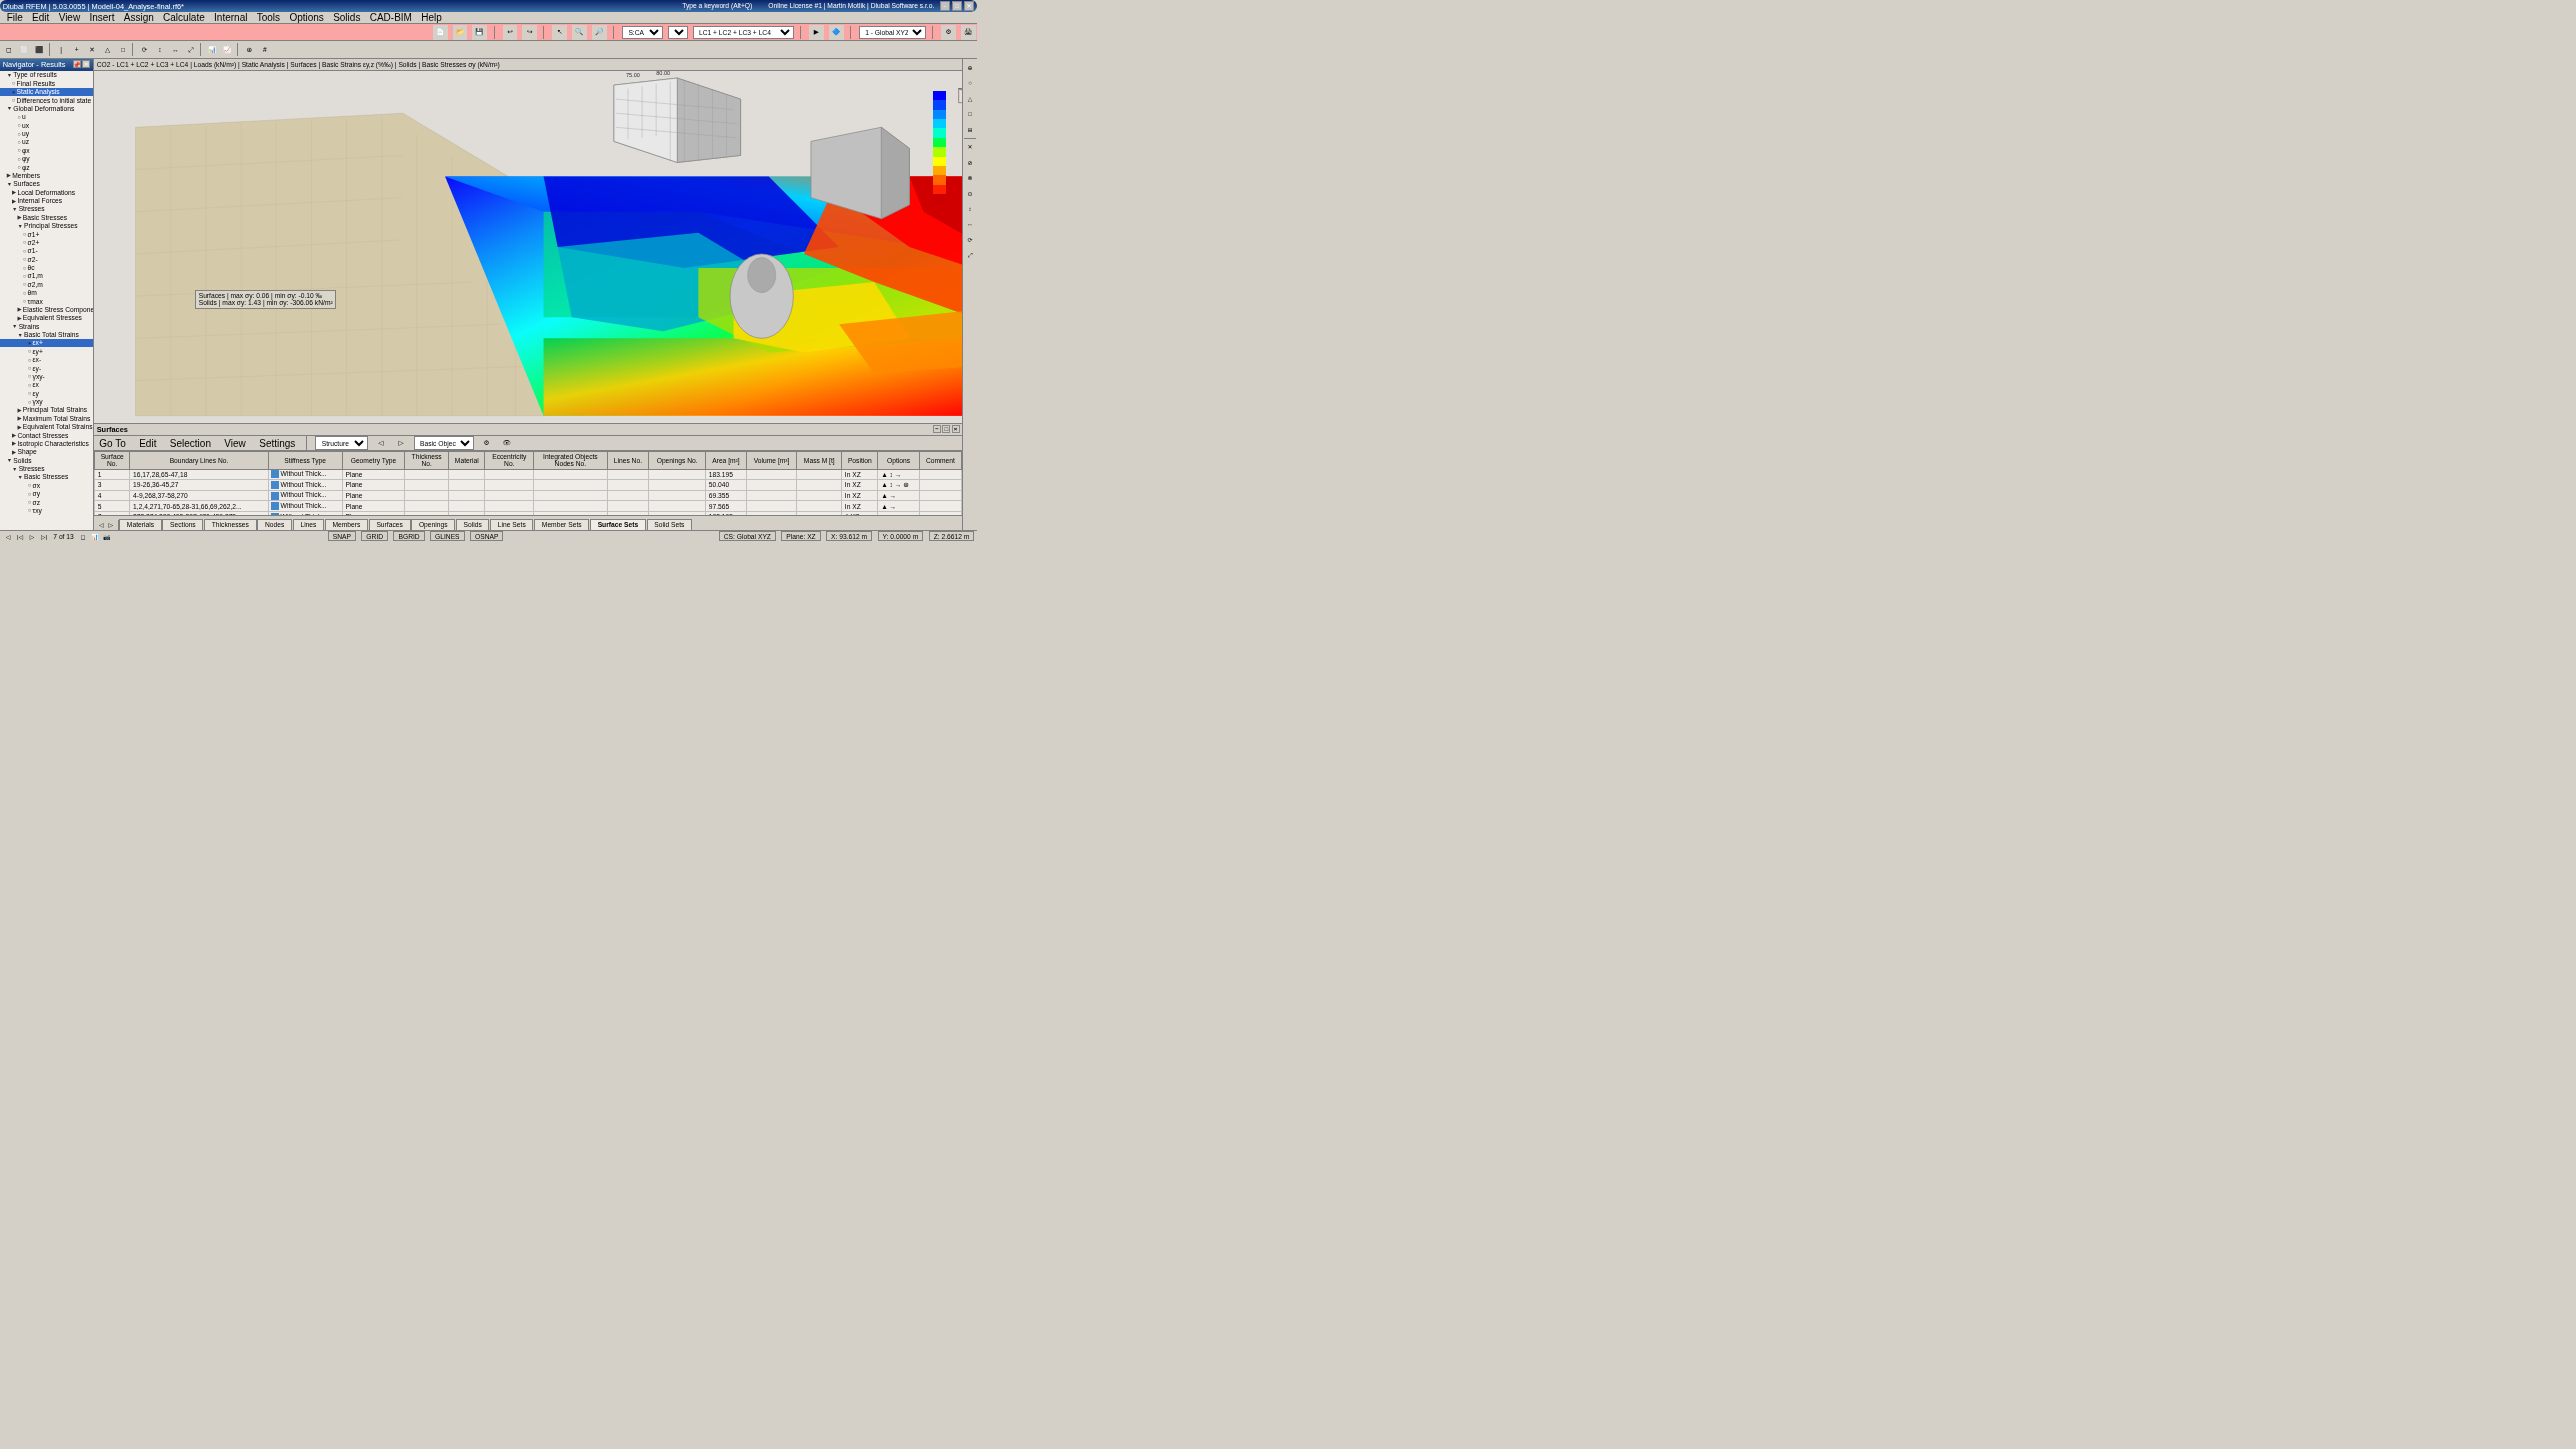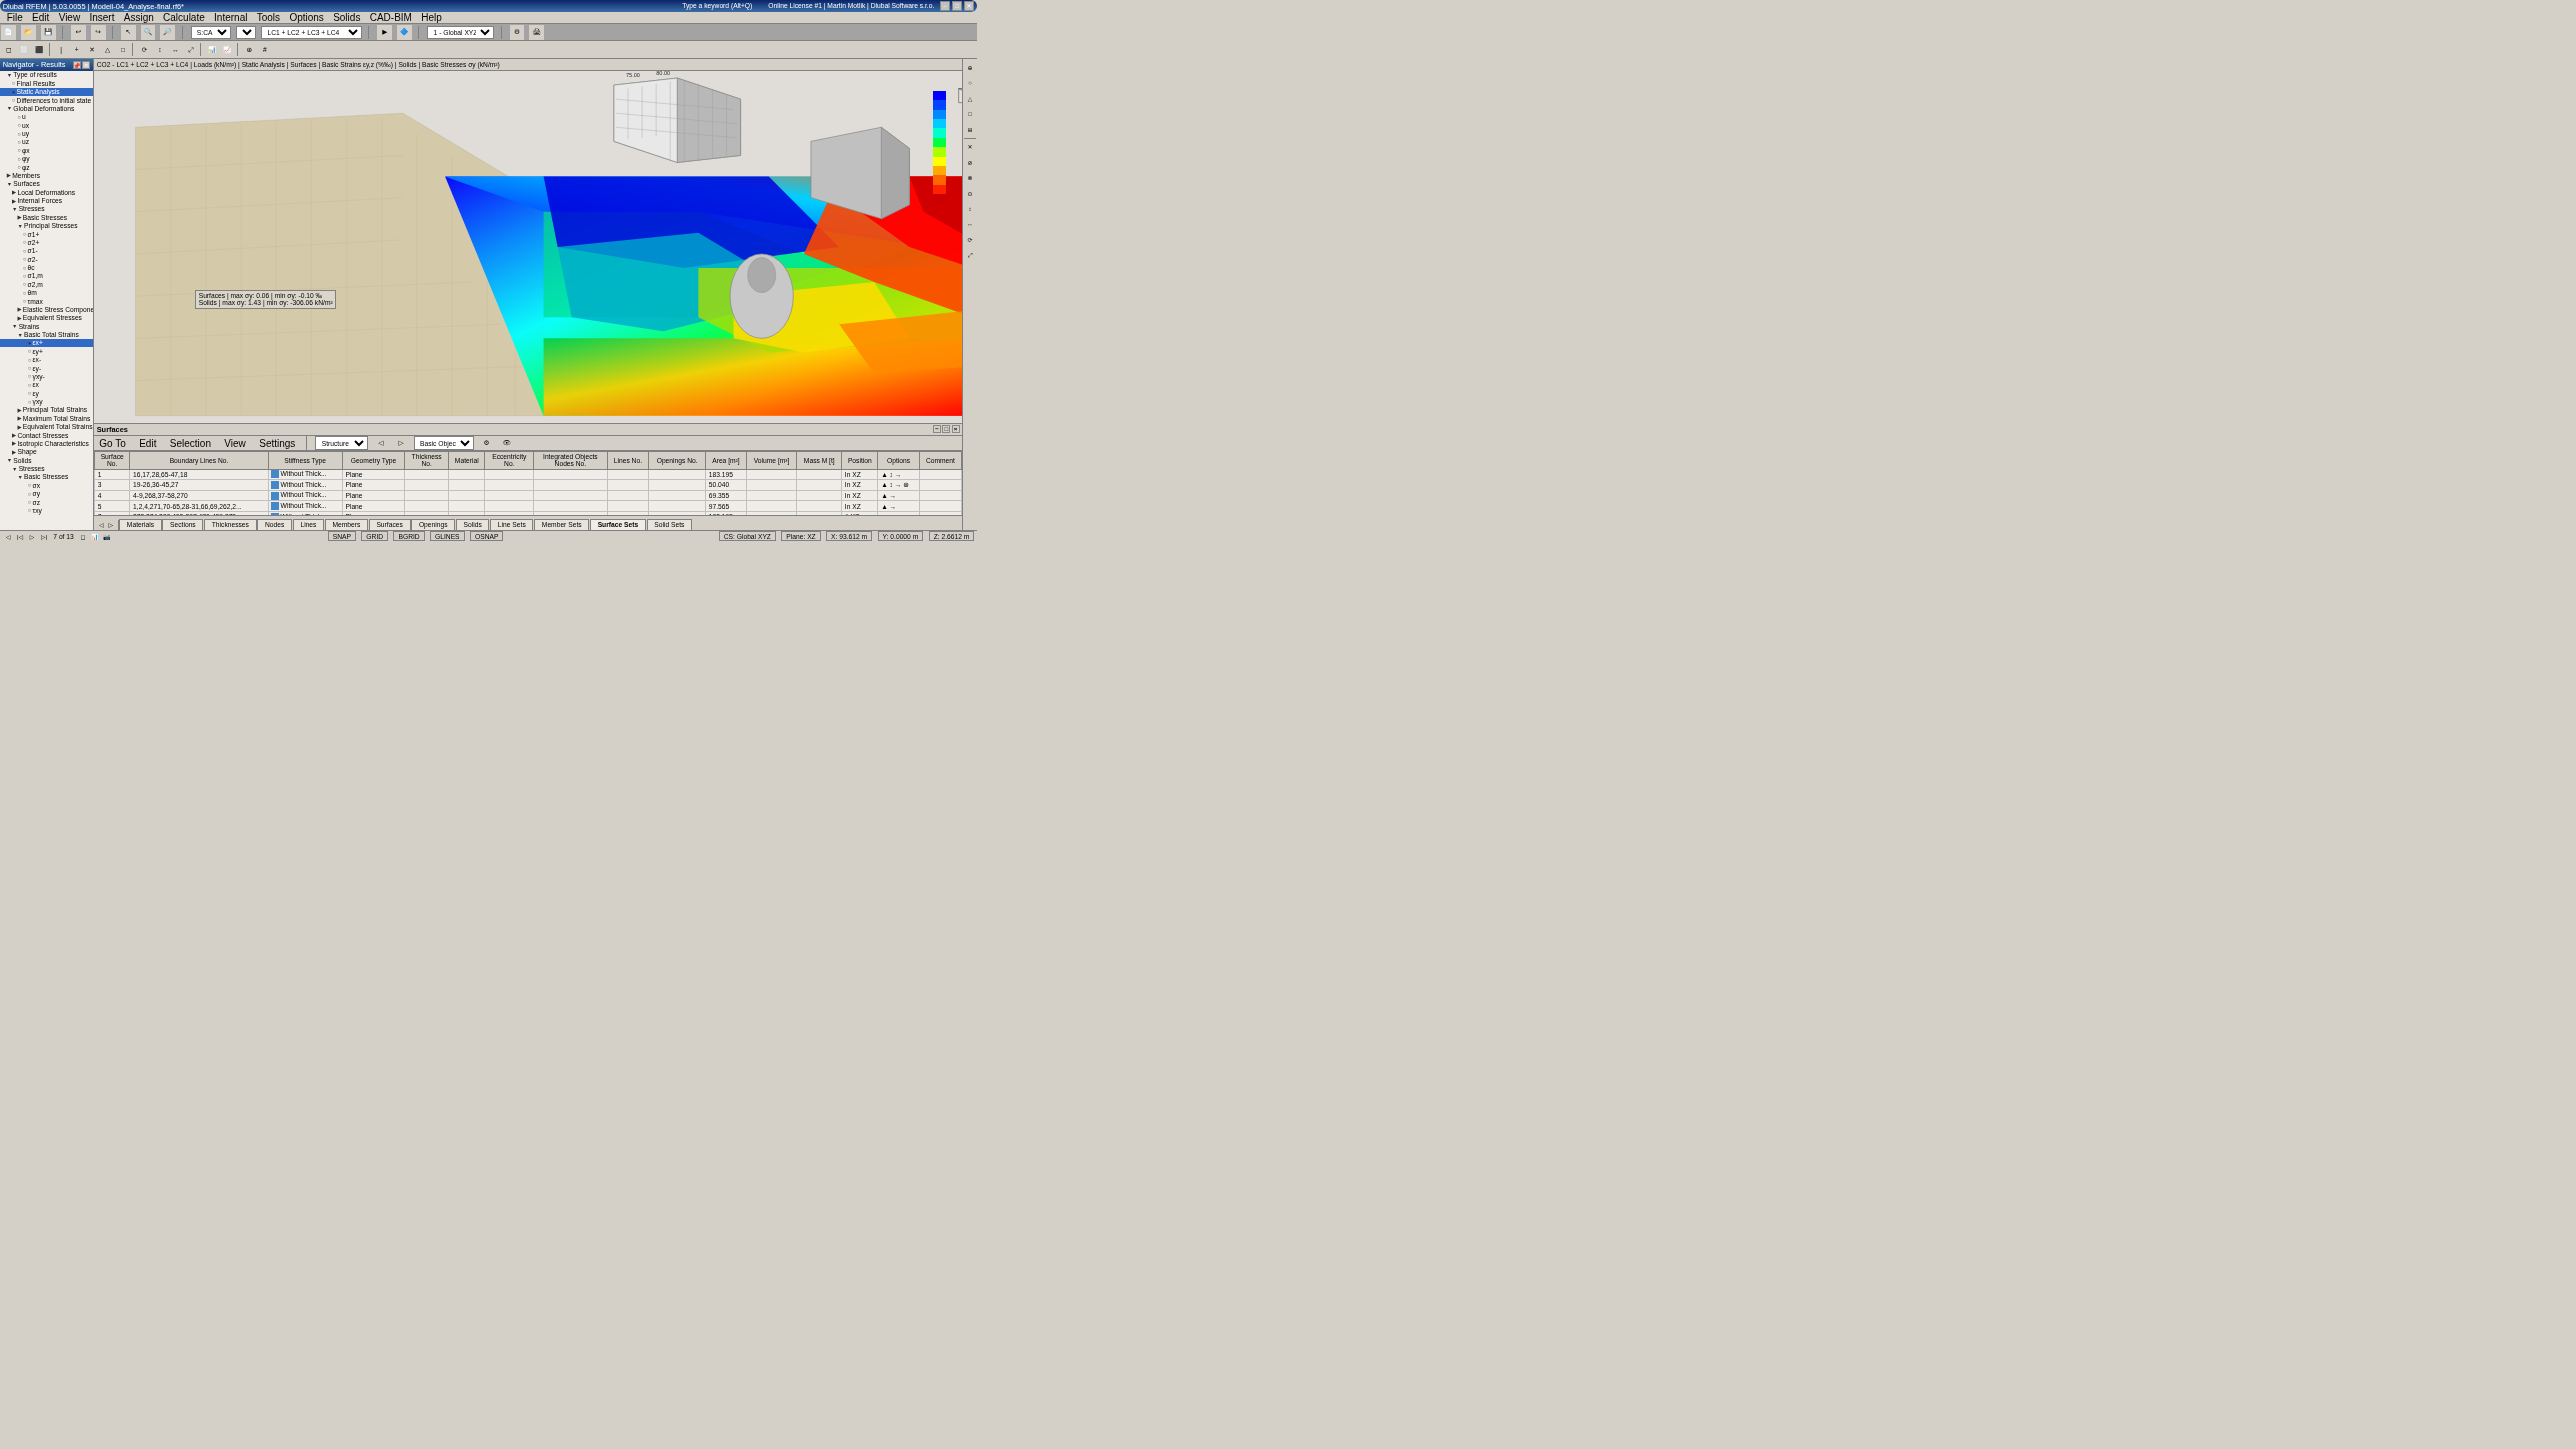--- a/index.html
+++ b/index.html
@@ -49,27 +49,28 @@
       gap: 1.3px;
     }
     .menu-item {
       padding: 0.7px 4px;
       font-size: 10px;
       cursor: pointer;
     }
 
     
     .toolbar-row {
-      background: #a3a3a3;
+      background: #fca5a5;
       height: 17.4px;
       display: flex;
       align-items: center;
       border-bottom: 0.7px solid #808080;
       padding: 0.7px 1.3px;
       gap: 5px;
+      justify-content: flex-end;
     }
     .tb-btn {
       width: 14.8px; height: 14.8px;
       background: #d4d0c8;
       border: 0.7px solid transparent;
       display: flex; align-items: center; justify-content: center;
       cursor: pointer;
       font-size: 6.7px;
     }
     .tb-separator { width: 2.7px; height: 13.4px; border-left: 0.7px solid #808080; margin: 0 1.3px; }
@@ -99,21 +100,21 @@
       display: flex;
       flex-direction: column;
       overflow: hidden;
     }
     #navigator-header {
       background: linear-gradient(to bottom, #3a6ea5, #1a3d7a);
       color: white;
       padding: 1.3px 2.7px;
       font-size: 7.4px;
       display: flex;
-      align-items: flex-end;
+      align-items: flex-start;
       justify-content: space-between;
       height: 12px;
     }
     #navigator-body {
       overflow-y: auto;
       overflow-x: hidden;
       flex: 1;
     }
     .nav-item {
       display: flex;

